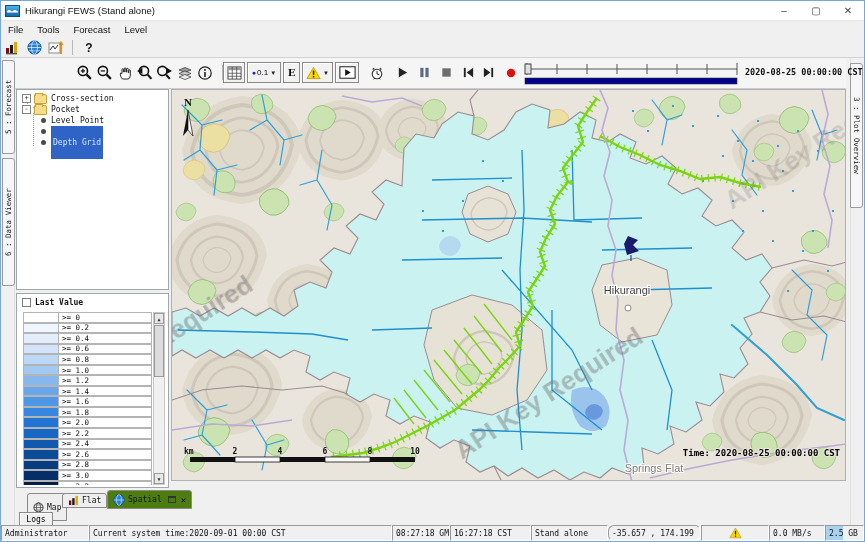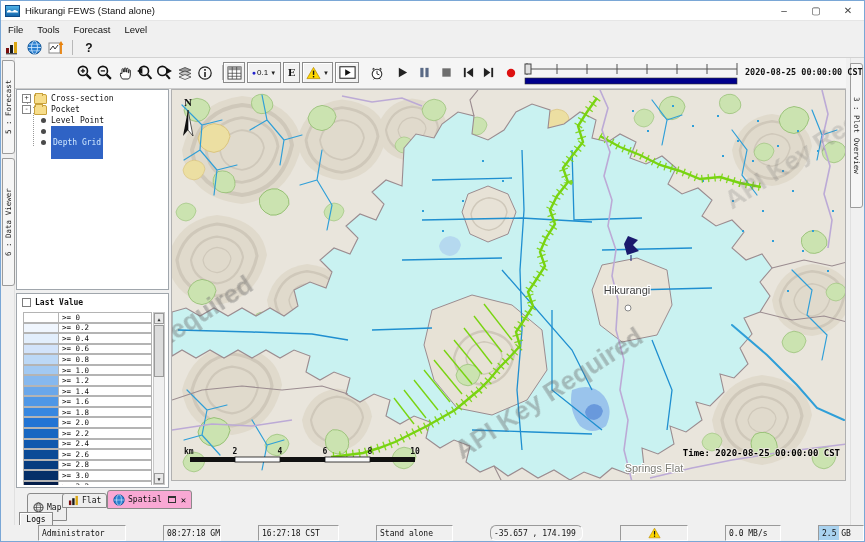--- a/index.html
+++ b/index.html
@@ -77,30 +77,30 @@
           font-size:5px;color:#333;display:flex;align-items:center;justify-content:center;}
   #sb-thumb{position:absolute;left:0;top:12px;width:10px;height:52px;background:#dcdcdc;border:1px solid #9a9a9a;}
   
   #map{position:absolute;left:170px;top:88px;width:675px;height:392px;background:#e9e5dc;
        border:1px solid #b0b0b0;overflow:hidden;}
   
   #tabrow{position:absolute;left:14px;right:14px;top:487px;height:23px;background:#f0f0f0;}
   .btab{position:absolute;border:1px solid #8a8a8a;border-radius:3px 3px 0 0;background:#eeeeee;
         display:flex;align-items:center;gap:3px;padding:0 5px;font-size:8px;
         font-family:"DejaVu Sans Mono",monospace;color:#111;}
-  #tab-spatial{background:#f9a8d4;justify-content:flex-end;}
+  #tab-spatial{background:#4d7c0f;justify-content:flex-end;}
   .tab-x{font-size:9px;font-weight:bold;color:#111;margin-left:2px;}
   .tab-restore{width:8px;height:7px;border:1px solid #333;border-top:2px solid #333;margin-left:3px;}
   #logs-btn{position:absolute;left:18px;top:511px;width:34px;height:15px;background:#f0f0f0;
             border:1px solid #8a8a8a;box-shadow:inset 1px 1px 0 #fff;font-size:8px;
             font-family:"DejaVu Sans Mono",monospace;display:flex;align-items:center;justify-content:center;}
   #statusbar{position:absolute;left:0;bottom:0;width:100%;height:16px;display:flex;background:#f0f0f0;}
   .scell{height:100%;border:1px solid;border-color:#9a9a9a #ffffff #ffffff #9a9a9a;background:#f0f0f0;
          font-size:8px;font-family:"DejaVu Sans Mono",monospace;color:#111;display:flex;
-         align-items:center;padding-left:3px;white-space:nowrap;overflow:hidden;position:relative;margin-left:37px;}
+         align-items:center;padding-left:3px;white-space:nowrap;overflow:hidden;position:relative;}
   #mem-fill{position:absolute;left:0;top:0;bottom:0;width:45%;background:#a9d2ef;}
   #mem-text{position:relative;}
 </style>
 </head>
 <body>
 
 <div id="win">
 
   <div id="titlebar">
     <div id="app-icon"></div>
@@ -687,20 +687,21 @@
       <span>Spatial</span>
       <span class="tab-restore"></span>
       <span class="tab-x">✕</span>
     </div>
   </div>
 
   <div id="logs-btn">Logs</div>
 
   <div id="statusbar">
     <div class="scell" style="width:88px;">Administrator</div>
+    <div class="scell" style="width:303px;">Current system time:2020-09-01 00:00 CST</div>
     <div class="scell" style="width:58px;">08:27:18 GMT</div>
     <div class="scell" style="width:81px;">16:27:18 CST</div>
     <div class="scell" style="width:77px;">Stand alone</div>
     <div class="scell" style="width:93px;border-radius:6px;">-35.657 , 174.199</div>
     <div class="scell" style="width:68px;justify-content:center;padding-left:0;">
       <svg width="13" height="12" viewBox="0 0 16 15">
           <polygon points="8,1.5 15,13.5 1,13.5" fill="#ffd800" stroke="#b88a00" stroke-width="0.8"></polygon>
           <rect x="7.3" y="5" width="1.5" height="4.5" fill="#111"></rect>
           <rect x="7.3" y="10.7" width="1.5" height="1.6" fill="#111"></rect>
         </svg>

